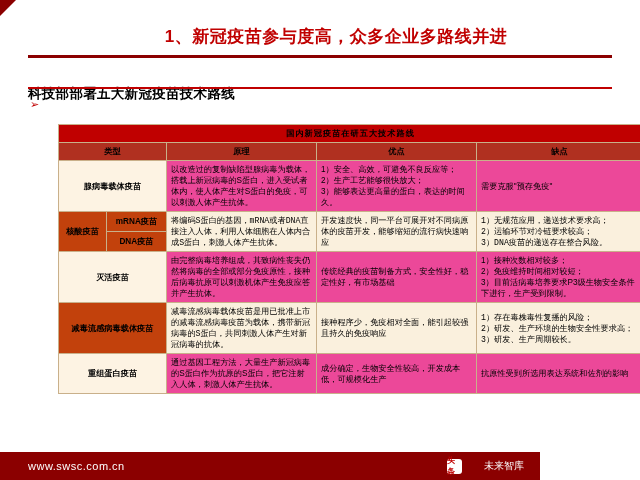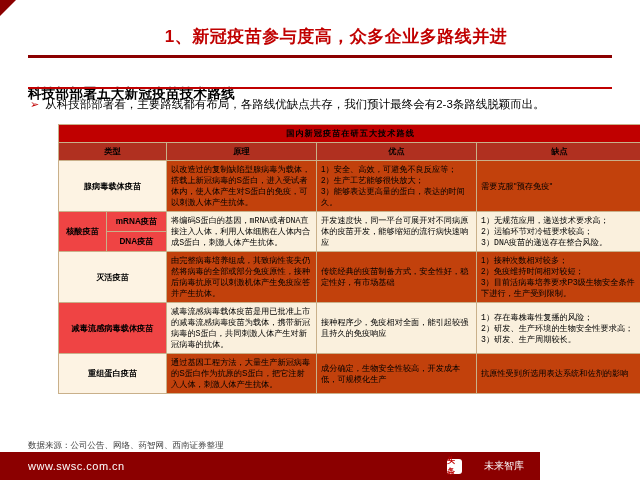--- a/index.html
+++ b/index.html
@@ -135,24 +135,24 @@
     line-height: 12px;
   }
   .cat-sub {
     background: #fdf3e3;
     text-align: center;
     font-weight: bold;
     font-size: 8.3px;
     line-height: 11px;
   }
   .body-cell {
+    background: #ec4899;
+  }
+  .row-alt .body-cell, .row-alt .cat, .row-alt .cat-sub {
     background: #c2410c;
-  }
-  .row-alt .body-cell, .row-alt .cat, .row-alt .cat-sub {
-    background: #ef4444;
   }
   .row-alt .body-cell {
     background: #faf0dd;
     font-family: Liberation Mono, monospace;
   }
   
   .source {
     position: absolute;
     left: 28px;
     top: 440px;
@@ -220,21 +220,20 @@
   </div>
   <div class="title-underline"></div>
 
   <div class="sub-title-wrap">
     <div class="sub-title">科技部部署五大新冠疫苗技术路线</div>
   </div>
   <div class="sub-underline"></div>
 
   <div class="bullet-row">
     <div class="bullet-mark">➢</div>
-    <div class="bullet-text">从科技部部署看，主要路线都有布局，各路线优缺点共存，我们预计最终会有2-3条路线脱颖而出。</div>
   </div>
 
   <div class="table-wrap">
     <table class="main">
       <colgroup>
         <col style="width:48px">
         <col style="width:60px">
         <col style="width:150px">
         <col style="width:160px">
         <col style="width:166px">
@@ -293,21 +292,20 @@
       <tr>
         <td class="cat" colspan="2">重组蛋白疫苗</td>
         <td class="body-cell">通过基因工程方法，大量生产新冠病毒的S蛋白作为抗原的S蛋白，把它注射入人体，刺激人体产生抗体。</td>
         <td class="body-cell">成分确定，生物安全性较高，开发成本低，可规模化生产</td>
         <td class="body-cell">抗原性受到所选用表达系统和佐剂的影响</td>
       </tr>
     </tbody>
       </table>
   </div>
 
-  <div class="source">数据来源：公司公告、网络、药智网、西南证券整理</div>
 
   <div class="bottom-bar">
     <div class="bottom-left">www.swsc.com.cn</div>
     <div class="bottom-right">
       <span class="toutiao-logo">头条</span>
       <span class="bottom-right-text">未来智库</span>
     </div>
   </div>
 
 </div>

